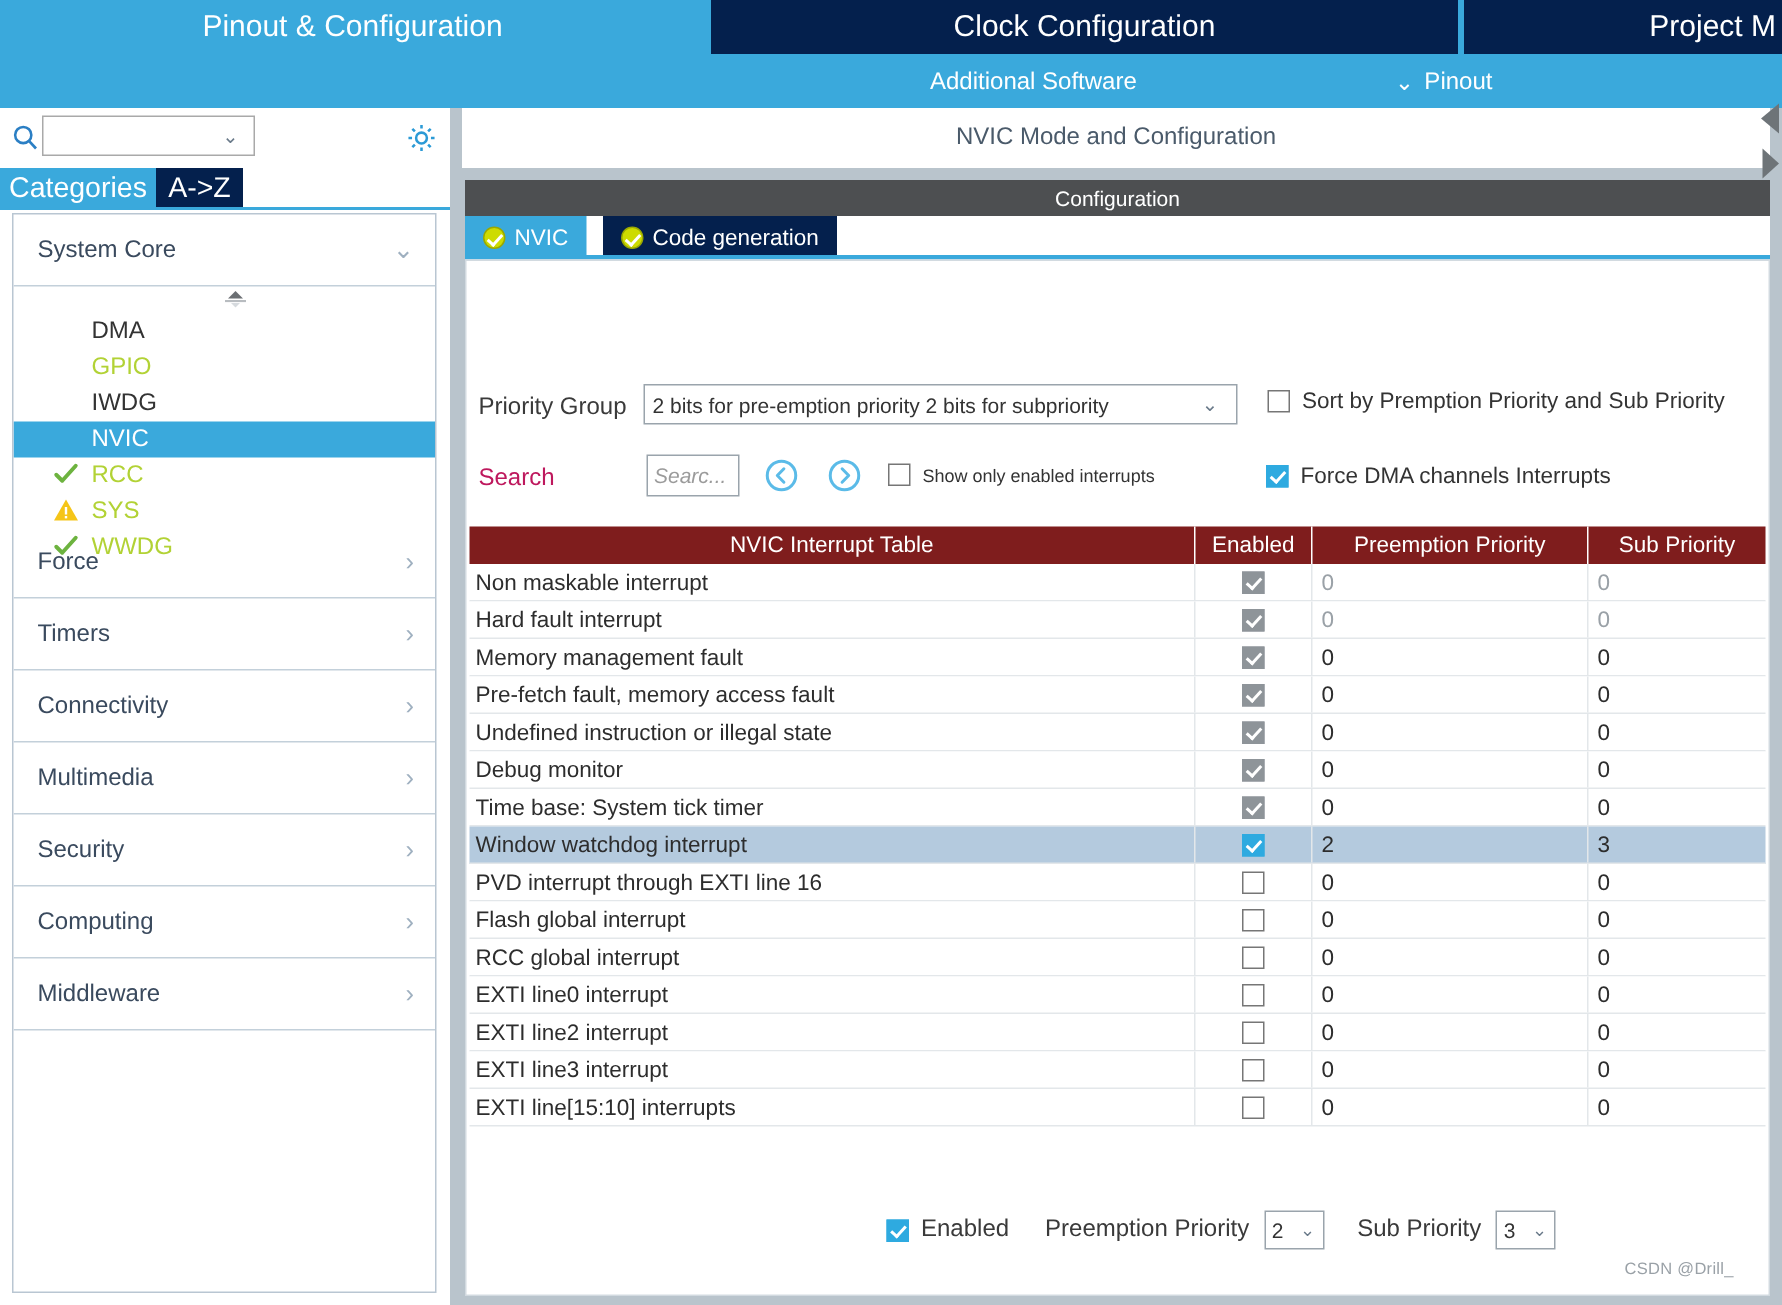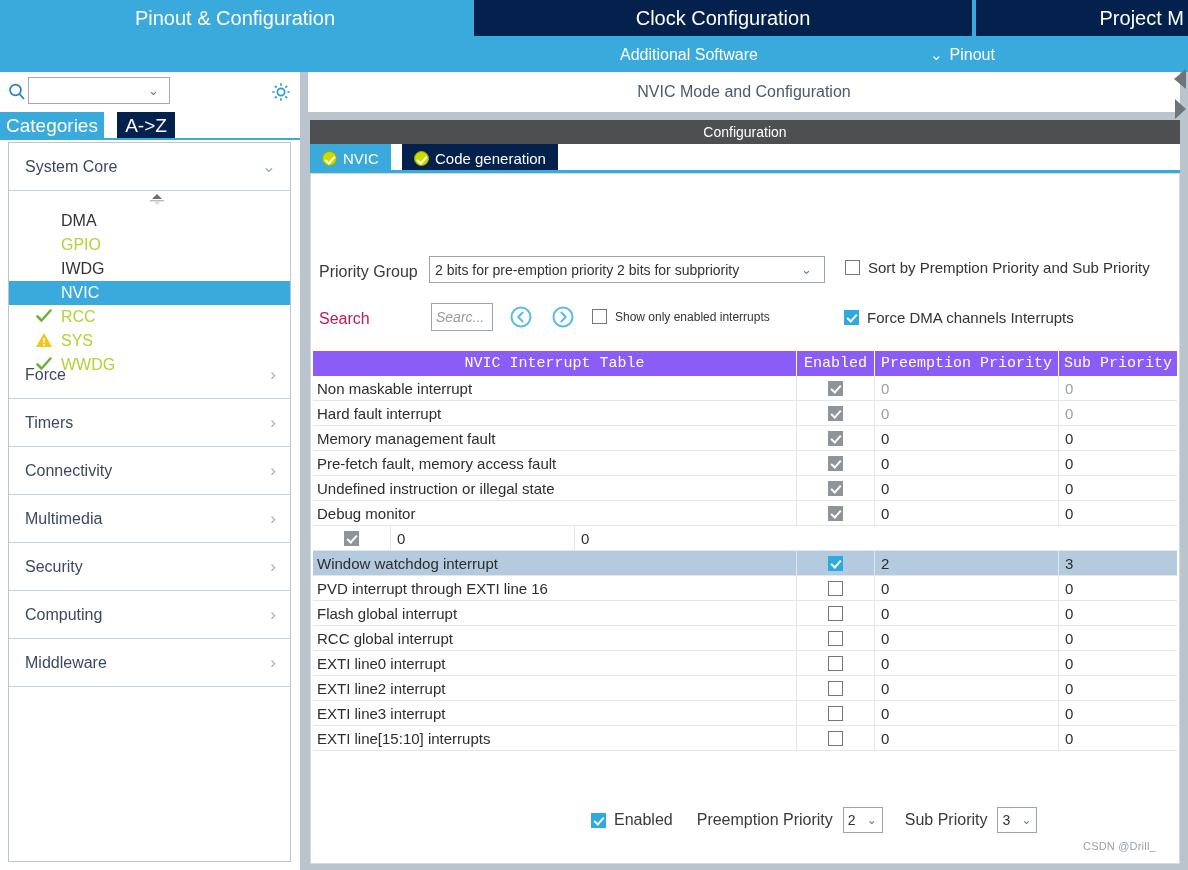--- a/index.html
+++ b/index.html
@@ -60,21 +60,21 @@
     position: absolute; left: 269px; top: 8px; width: 24px; height: 24px;
   }
 
   #cat-tabs { position: absolute; left: 0; top: 40px; width: 300px; height: 28px; }
   .cat-tab {
     position: absolute; top: 0; height: 28px;
     display: flex; align-items: center; justify-content: center;
     font-size: 19px; color: #ffffff; white-space: nowrap;
   }
   #cat-tab-categories { left: 0; width: 104px; background: #3aa9dc; }
-  #cat-tab-az { left: 117px; width: 58px; background: #04204d; }
+  #cat-tab-az { left: 104px; width: 58px; background: #04204d; }
   #cat-tabs-underline {
     position: absolute; left: 0; top: 26px; width: 300px; height: 2px; background: #3aa9dc;
   }
 
   #tree-box {
     position: absolute; left: 8px; top: 70px; width: 283px; height: 720px;
     border: 1px solid #b9c6d2; background: #ffffff; overflow: hidden;
   }
   .tree-group {
     position: relative; height: 48px;
@@ -198,21 +198,21 @@
   .cbx.checked-gray::after {
     content: ""; position: absolute; left: 4px; top: 1px;
     width: 4px; height: 8px; border: solid #ffffff;
     border-width: 0 2px 2px 0; transform: rotate(42deg);
   }
 
   
   #nvic-table {
     position: absolute; left: 2px; top: 177px; width: 864px;
   }
-  #nvic-table-head { display: flex; height: 25px; background: #8b5cf6; font-family: Liberation Mono, monospace; }
+  #nvic-table-head { display: flex; height: 25px; background: #7f1d1d; }
   #nvic-table-head .th {
     color: #ffffff; font-size: 15px;
     display: flex; align-items: center; justify-content: center;
     border-right: 1px solid #ffffff;
   }
   .col-name { width: 484px; }
   .col-enabled { width: 78px; }
   .col-preempt { width: 184px; }
   .col-sub { width: 118px; border-right: none !important; }
 
@@ -520,20 +520,21 @@
       <div class="trow">
         <div class="td col-name">Debug monitor</div>
         <div class="td col-enabled">
             <span class="cbx checked-gray"></span>
           </div>
         <div class="td col-preempt">0</div>
         <div class="td col-sub">0</div>
       </div>
 
       <div class="trow">
+        <div class="td col-name">Time base: System tick timer</div>
         <div class="td col-enabled">
             <span class="cbx checked-gray"></span>
           </div>
         <div class="td col-preempt">0</div>
         <div class="td col-sub">0</div>
       </div>
 
       <div class="trow selected">
         <div class="td col-name">Window watchdog interrupt</div>
         <div class="td col-enabled">

